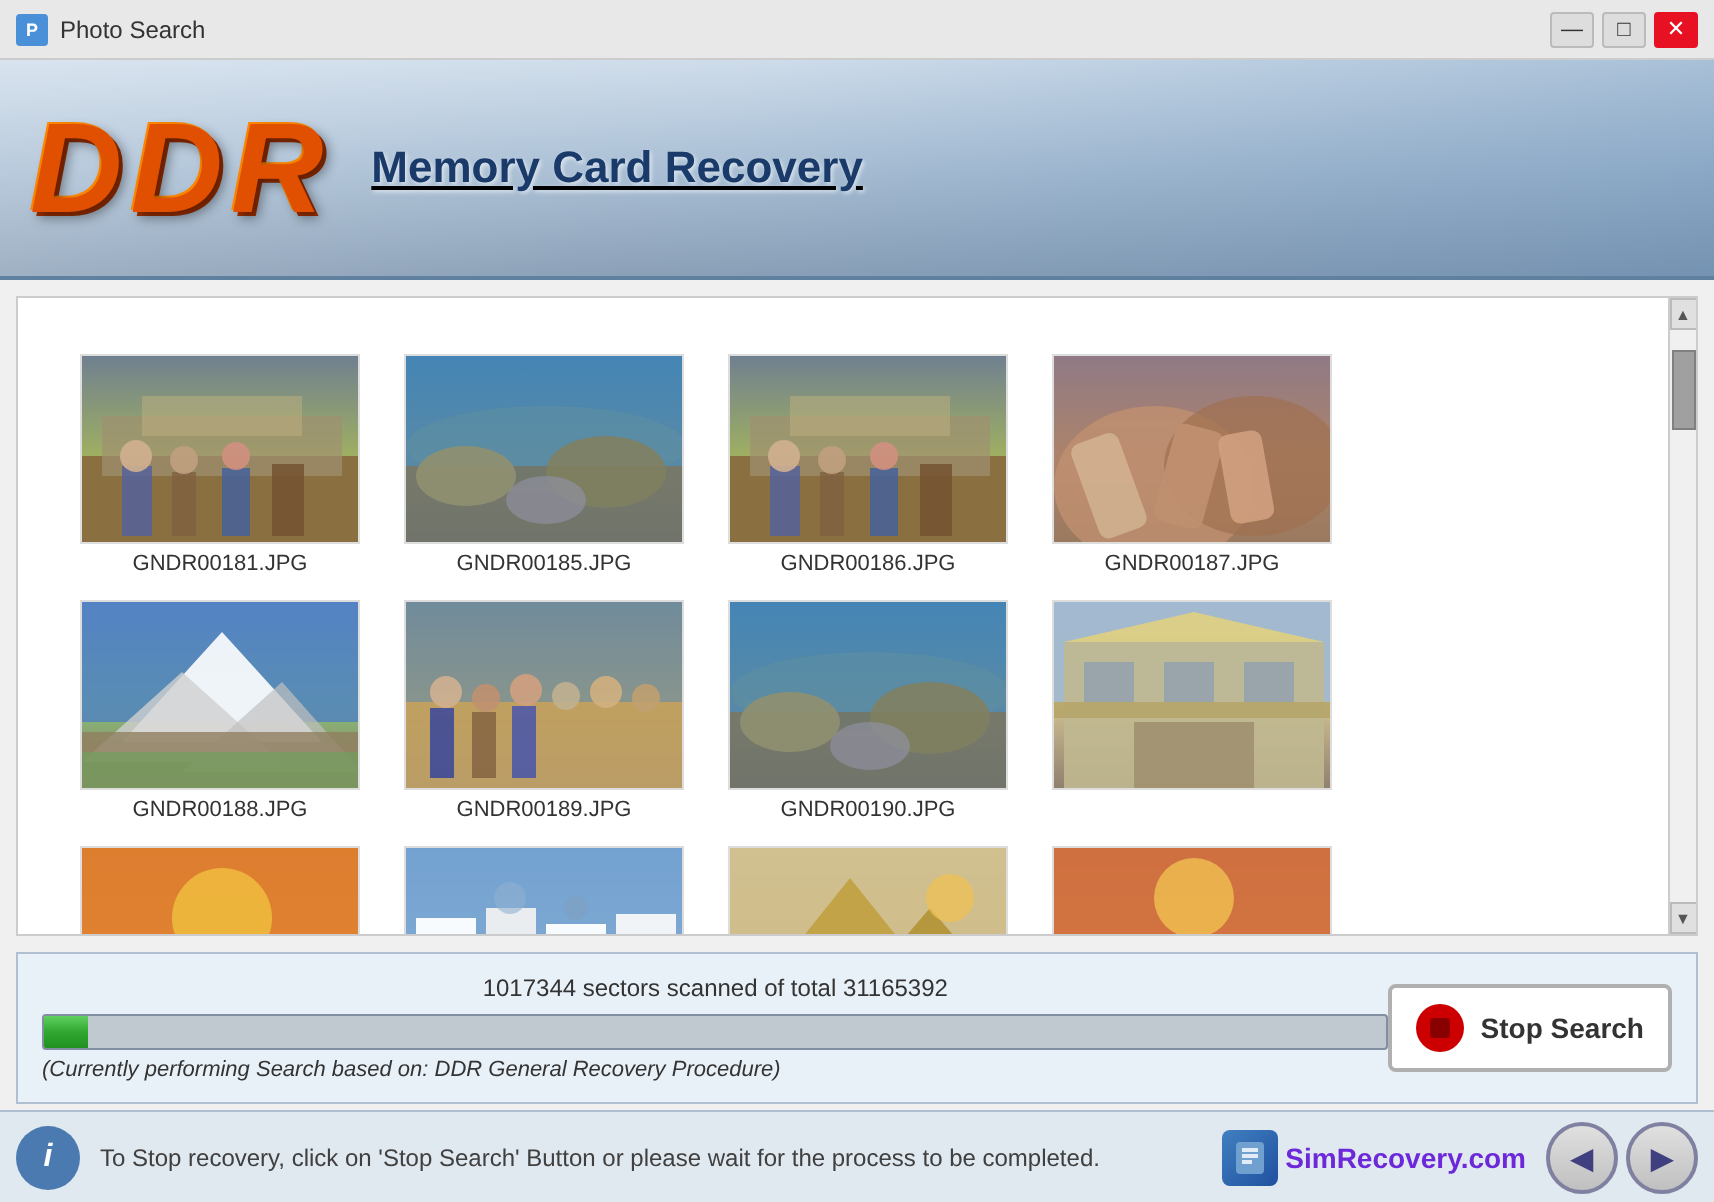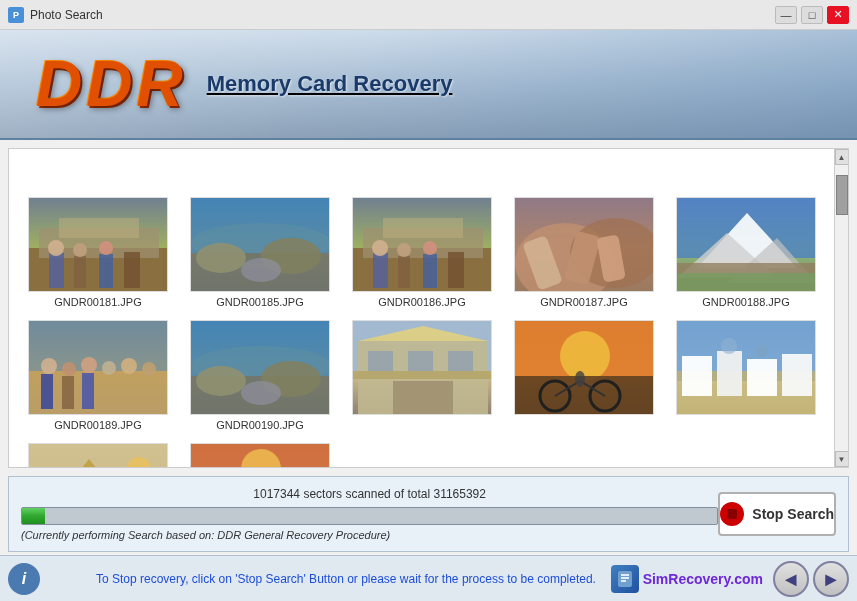--- a/index.html
+++ b/index.html
@@ -60,21 +60,21 @@
       color: #333;
     }
     .title-btn.close { background: #e81123; color: white; border-color: #e81123; }
 
     
     .header {
       background: linear-gradient(180deg, #c8d8e8 0%, #a0b8d0 50%, #8097b0 100%);
       height: 110px;
       display: flex;
       align-items: center;
-      padding: 10px 36px;
+      padding: 10px 15px;
       gap: 20px;
       border-bottom: 2px solid #6080a0;
       position: relative;
       overflow: hidden;
     }
     .header::before {
       content: '';
       position: absolute;
       top: 0; left: 0; right: 0; bottom: 0;
       background: linear-gradient(135deg, rgba(255,255,255,0.3) 0%, rgba(255,255,255,0.1) 40%, rgba(100,140,180,0.4) 100%);
@@ -107,25 +107,24 @@
       border: 1px solid #ccc;
       height: 320px;
       overflow: hidden;
       position: relative;
     }
 
     
     .photo-grid {
       display: flex;
       flex-wrap: wrap;
-      padding: 8px;
+      padding: 20px;
       gap: 0;
       overflow-y: auto;
       height: 100%;
-      margin-top: 32px;
     }
 
     .photo-item {
       width: 162px;
       display: flex;
       flex-direction: column;
       align-items: center;
       padding: 8px 4px 4px 4px;
     }
 
@@ -226,21 +225,21 @@
     }
     .progress-subtext {
       font-size: 11px;
       color: #333;
       font-style: italic;
     }
     .stop-btn {
       background: white;
       border: 2px solid #b0b0b0;
       border-radius: 4px;
-      padding: 8px 0;
+      padding: 8px 12px;
       display: flex;
       align-items: center;
       gap: 8px;
       cursor: pointer;
       font-size: 14px;
       font-weight: bold;
       color: #333;
       min-width: 110px;
     }
     .stop-icon {
@@ -282,23 +281,22 @@
       align-items: center;
       justify-content: center;
       color: white;
       font-size: 16px;
       font-weight: bold;
       font-style: italic;
       flex-shrink: 0;
     }
     .status-text {
       font-size: 12px;
-      color: #1d4ed8;
+      color: #404040;
       flex: 1;
-      margin-left: 46px;
     }
     .simrecovery-logo {
       display: flex;
       align-items: center;
       gap: 4px;
     }
     .sim-icon {
       width: 28px;
       height: 28px;
       background: linear-gradient(135deg, #4080c0, #2050a0);

